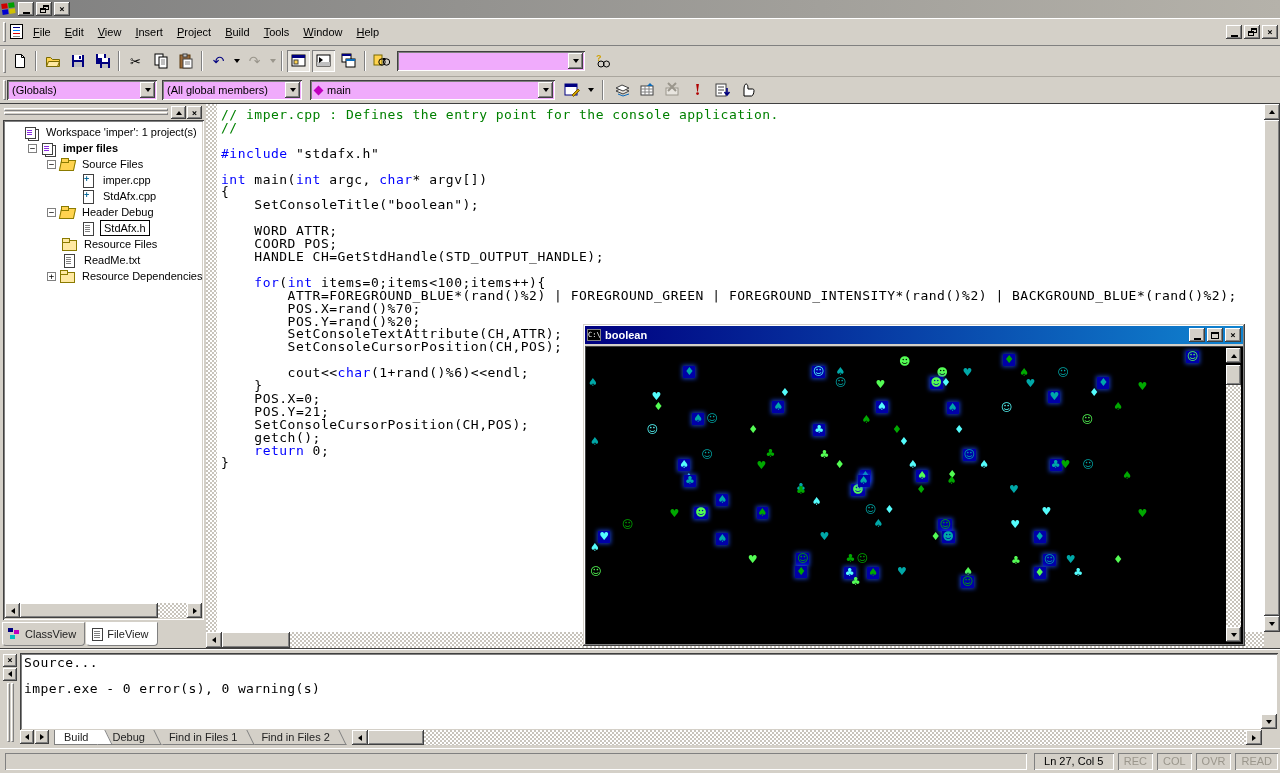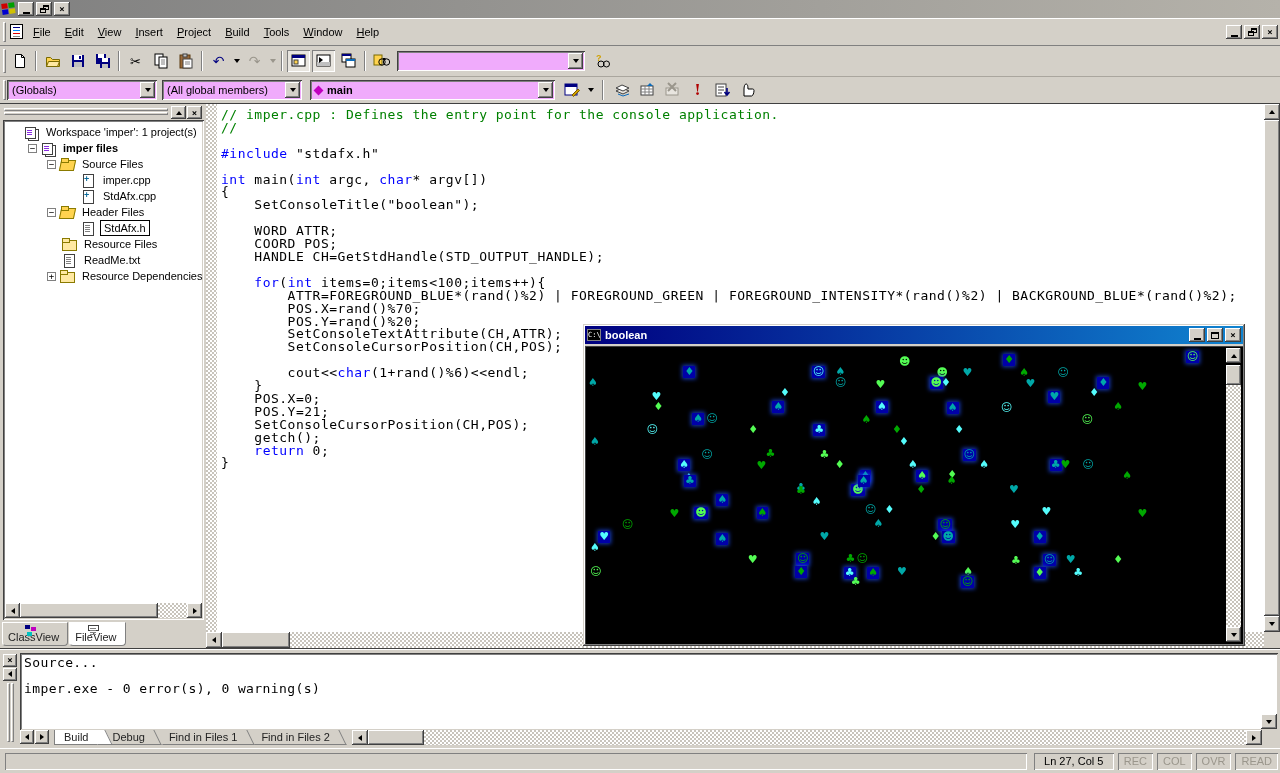--- a/index.html
+++ b/index.html
@@ -78,21 +78,21 @@
   .tico.folder-open::before { transform:skewX(-12deg); background:#ffd34f; }
   .tico.folder-open::after { content:""; position:absolute; left:1px; top:0; width:6px; height:3px; background:#ffd34f; border:1px solid #8a7a00; }
   .tico.page::before { content:""; position:absolute; left:2px; top:0; width:9px; height:12px; background:#fff; border:1px solid #404040; }
   .tico.page::after { content:""; position:absolute; left:4px; top:3px; width:5px; height:1px; background:#808080; box-shadow:0 2px #808080, 0 4px #808080, 0 6px #808080; }
   .tico.cpp::before { content:""; position:absolute; left:2px; top:0; width:9px; height:12px; background:#fff; border:1px solid #404040; }
   .tico.cpp::after { content:"+"; position:absolute; left:3px; top:0px; font-size:9px; font-weight:bold; color:#0a6a9a; }
   .tico.stack::before { content:""; position:absolute; left:1px; top:1px; width:9px; height:10px; background:#fff; border:1px solid #404040; box-shadow:3px 2px 0 -1px #fff, 3px 2px #404040; }
   .tico.stack::after { content:""; position:absolute; left:3px; top:4px; width:5px; height:1px; background:#8a2be2; box-shadow:0 2px #8a2be2, 0 4px #8a2be2; }
   #ws-hscroll { position:absolute; left:5px; right:4px; bottom:30px; height:15px; display:flex; }
   #ws-tabs { position:absolute; left:2px; bottom:2px; height:24px; display:flex; align-items:stretch; }
-  .ws-tab { display:flex; align-items:center; padding:2px 8px 2px 5px; border:1px solid #808080; border-top:1px solid #fff; border-left-color:#fff; border-radius:0 0 4px 4px; margin-right:1px; background:#d4d0c8; color:#222;flex-direction:column; }
+  .ws-tab { display:flex; align-items:center; padding:2px 8px 2px 5px; border:1px solid #808080; border-top:1px solid #fff; border-left-color:#fff; border-radius:0 0 4px 4px; margin-right:1px; background:#d4d0c8; color:#222; }
   .ws-tab.active { background:#fff; border-top-color:#fff; }
   .cv-icon { width:13px; height:12px; position:relative; margin-right:4px; }
   .cv-icon::before { content:""; position:absolute; left:0; top:0; width:5px; height:4px; background:#000080; box-shadow: 6px 2px #c000c0, 2px 7px #00c0c0; }
   .fv-icon { width:11px; height:13px; position:relative; margin-right:4px; background:#fff; border:1px solid #404040; }
   .fv-icon::before { content:""; position:absolute; left:1px; top:2px; width:6px; height:1px; background:#808080; box-shadow:0 2px #808080, 0 4px #808080, 0 6px #808080; }
 
   
   #editor { position:absolute; left:206px; top:0; width:1074px; height:544px; background:#fff; }
   #editor-margin { position:absolute; left:0; top:0; bottom:16px; width:11px; }
   #code { position:absolute; left:15px; top:5px; right:16px; font-family:"DejaVu Sans Mono",monospace; font-size:13px; line-height:12.9px; letter-spacing:0.5px; white-space:pre; }
@@ -321,21 +321,21 @@
       </span>
   </span>
   <span class="combo" style="width:140px; margin-left:5px">
     <span class="cval">(All global members)</span>
     <span class="cbtn btn">
         <span class="arrow-down"></span>
       </span>
   </span>
   <span class="combo" style="width:245px; margin-left:8px">
     <span class="member-diamond"></span>
-    <span class="cval" style="font-weight:bold">main</span>
+    <span class="cval" style="font-weight:normal">main</span>
     <span class="cbtn btn">
         <span class="arrow-down"></span>
       </span>
   </span>
   <span class="tbtn flat" style="margin-left:6px">
     <svg width="17" height="16">
         <rect x="1" y="2" width="12" height="11" fill="#fff" stroke="#000080"></rect>
         <rect x="1" y="2" width="12" height="3" fill="#000080"></rect>
         <path d="M8 13l6-6 1.5 1.5-6 6z" fill="#d0a000" stroke="#7a5a00"></path>
       </svg>
@@ -420,21 +420,21 @@
           <span class="tree-label">imper.cpp</span>
         </div>
         <div class="tree-row" style="padding-left: 59px;">
           <span style="width: 15px; flex: 0 0 auto;"></span>
           <span class="tico cpp"></span>
           <span class="tree-label">StdAfx.cpp</span>
         </div>
         <div class="tree-row" style="padding-left: 40px;">
           <span class="expander">−</span>
           <span class="tico folder-open"></span>
-          <span class="tree-label">Header Files</span>
+          <span class="tree-label">Header Debug</span>
         </div>
         <div class="tree-row" style="padding-left: 59px;">
           <span style="width: 15px; flex: 0 0 auto;"></span>
           <span class="tico page"></span>
           <span class="tree-label selected">StdAfx.h</span>
         </div>
         <div class="tree-row" style="padding-left: 40px;">
           <span style="width: 15px; flex: 0 0 auto;"></span>
           <span class="tico folder"></span>
           <span class="tree-label">Resource Files</span>

